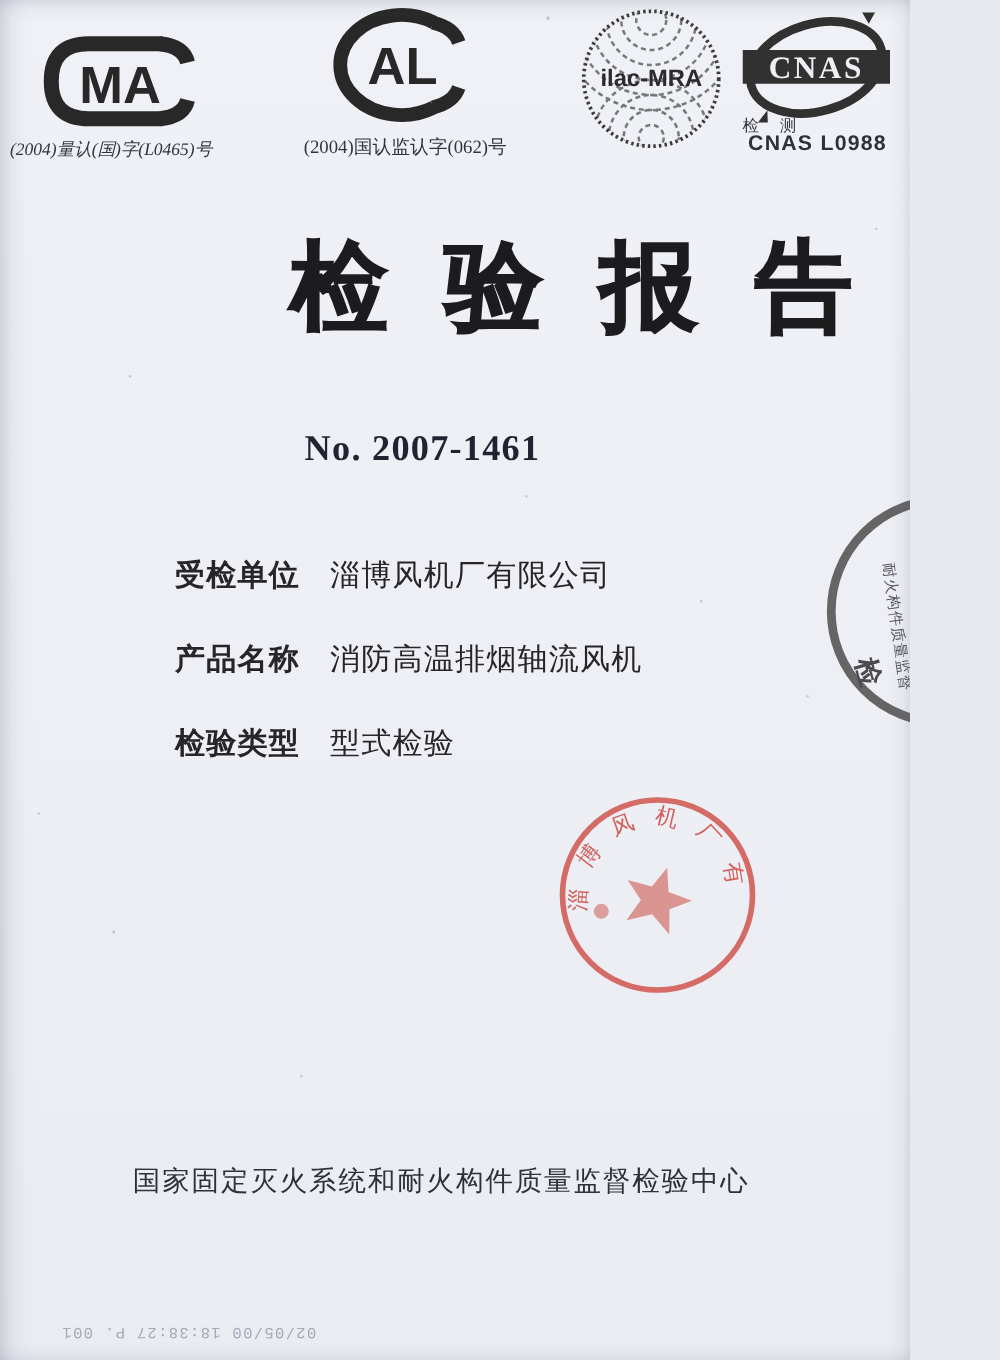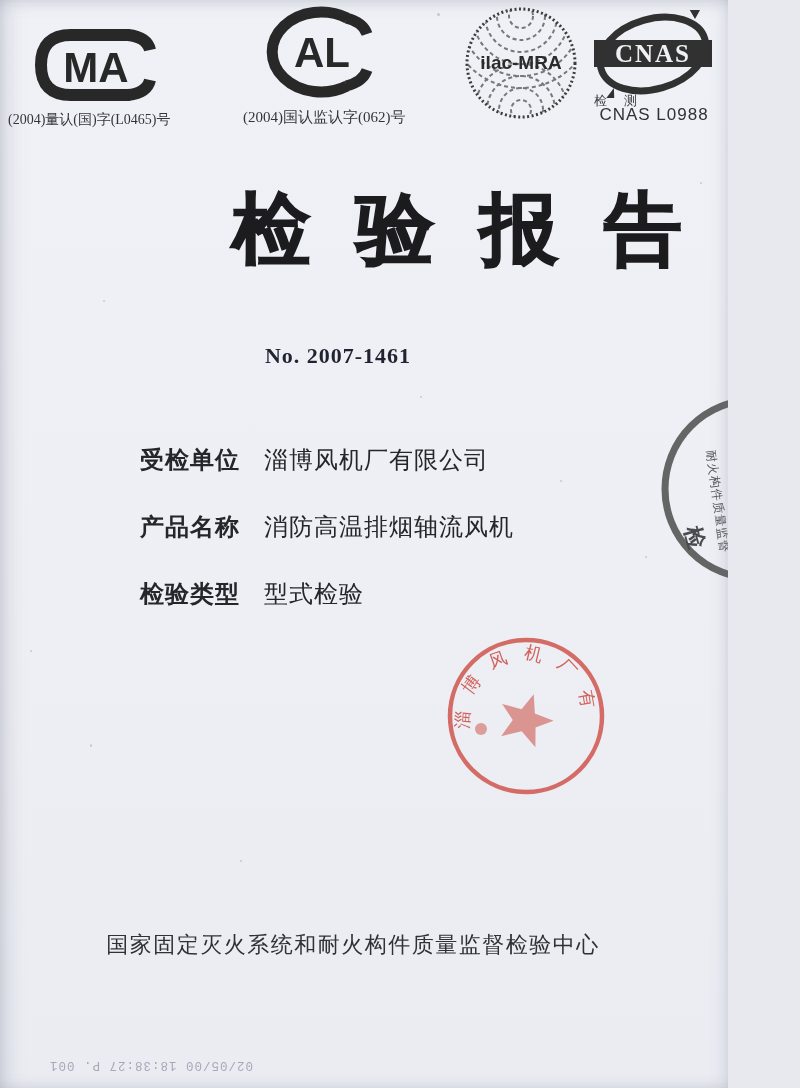--- a/index.html
+++ b/index.html
@@ -13,35 +13,35 @@
     box-shadow:inset 16px 0 24px -16px rgba(110,115,135,.40),
                inset -12px 0 20px -14px rgba(110,115,135,.30),
                inset 0 12px 20px -14px rgba(110,115,135,.30),
                inset 0 -10px 18px -14px rgba(110,115,135,.22);
   }
   .abs{position:absolute;}
   .cert-caption{
     font-family:"Liberation Serif","DejaVu Serif",serif;
     font-size:14px;color:#33353b;white-space:nowrap;
   }
-  .caption-cma{left:8px;top:111px;width:180px;}
+  .caption-cma{left:8px;top:111px;width:180px;font-style:italic;}
   .caption-cal{left:243px;top:108px;width:210px;font-size:15px;}
   .cnas-type{left:594px;top:92px;width:120px;text-align:left;
     font-size:13px;color:#3a3c42;letter-spacing:2px;}
   .caption-cnas{left:590px;top:105px;width:128px;text-align:center;
-    font-weight:normal;font-size:17px;color:#2f3137;letter-spacing:1px;}
+    font-weight:bold;font-size:17px;color:#2f3137;letter-spacing:1px;}
   .title{
     left:0;right:0;top:178px;margin:0;text-align:right;
     font-size:78px;font-weight:900;color:#1c1c1e;
     letter-spacing:46px;-webkit-text-stroke:1.5px #1c1c1e;white-space:nowrap;
   }
   .report-no{
     left:0;right:52px;top:343px;text-align:center;
     font-family:"Liberation Serif","DejaVu Serif",serif;
-    font-weight:bold;font-size:22px;color:#1f2430;letter-spacing:1px;
+    font-weight:bold;font-size:29px;color:#1f2430;letter-spacing:1px;
   }
   .fields{left:140px;top:444px;}
   .field-row{display:flex;align-items:baseline;gap:24px;margin-bottom:35px;
     font-family:"Liberation Serif","DejaVu Serif",serif;font-size:24px;color:#26262a;}
   .field-label{font-weight:bold;letter-spacing:1px;white-space:nowrap;}
   .field-value{letter-spacing:1px;white-space:nowrap;}
   .issuer{
     left:0;right:22px;top:930px;text-align:center;
     font-weight:normal;font-size:22px;color:#2e3238;letter-spacing:1.5px;white-space:nowrap;
   }

